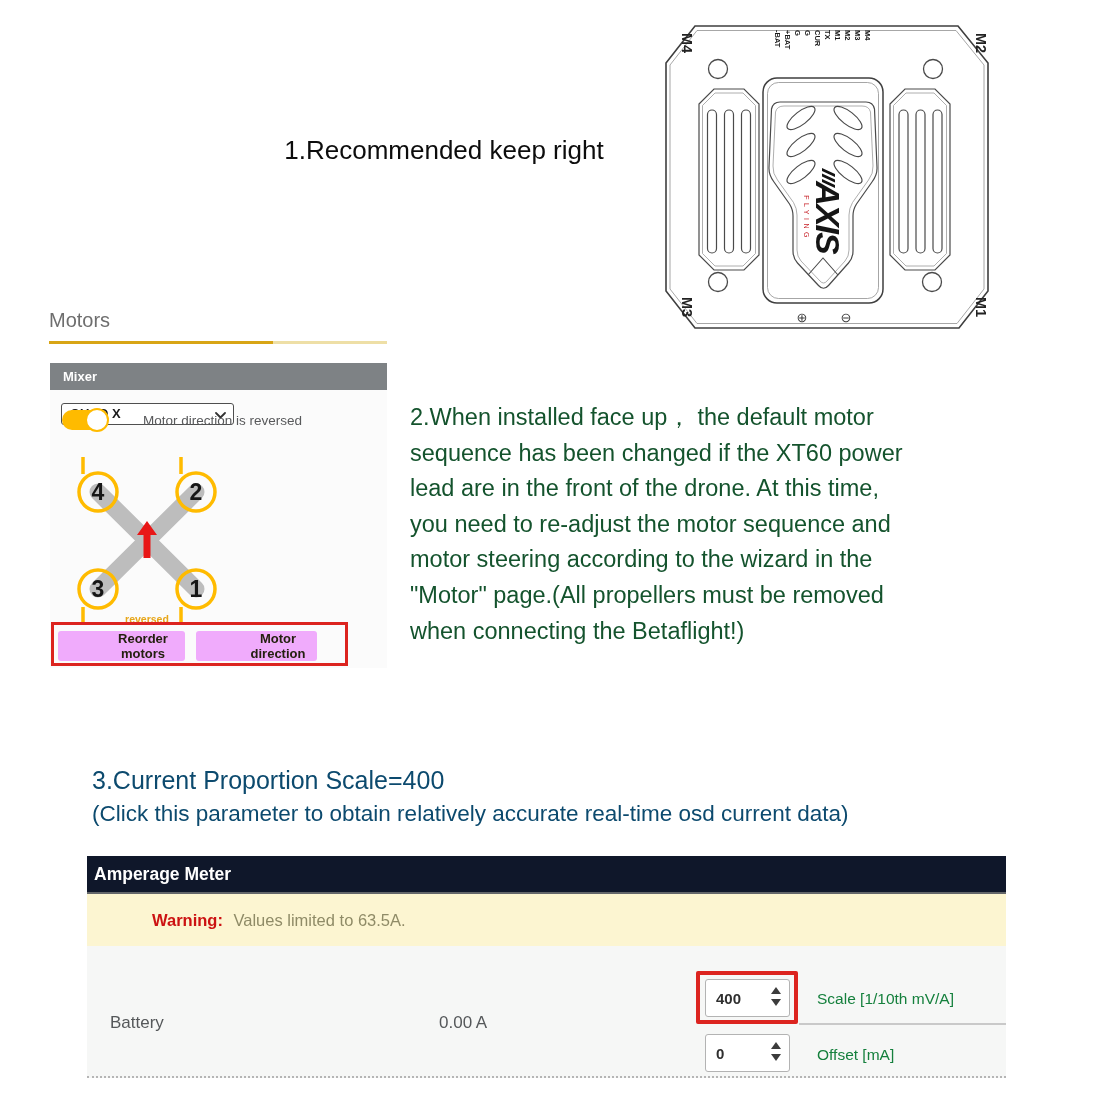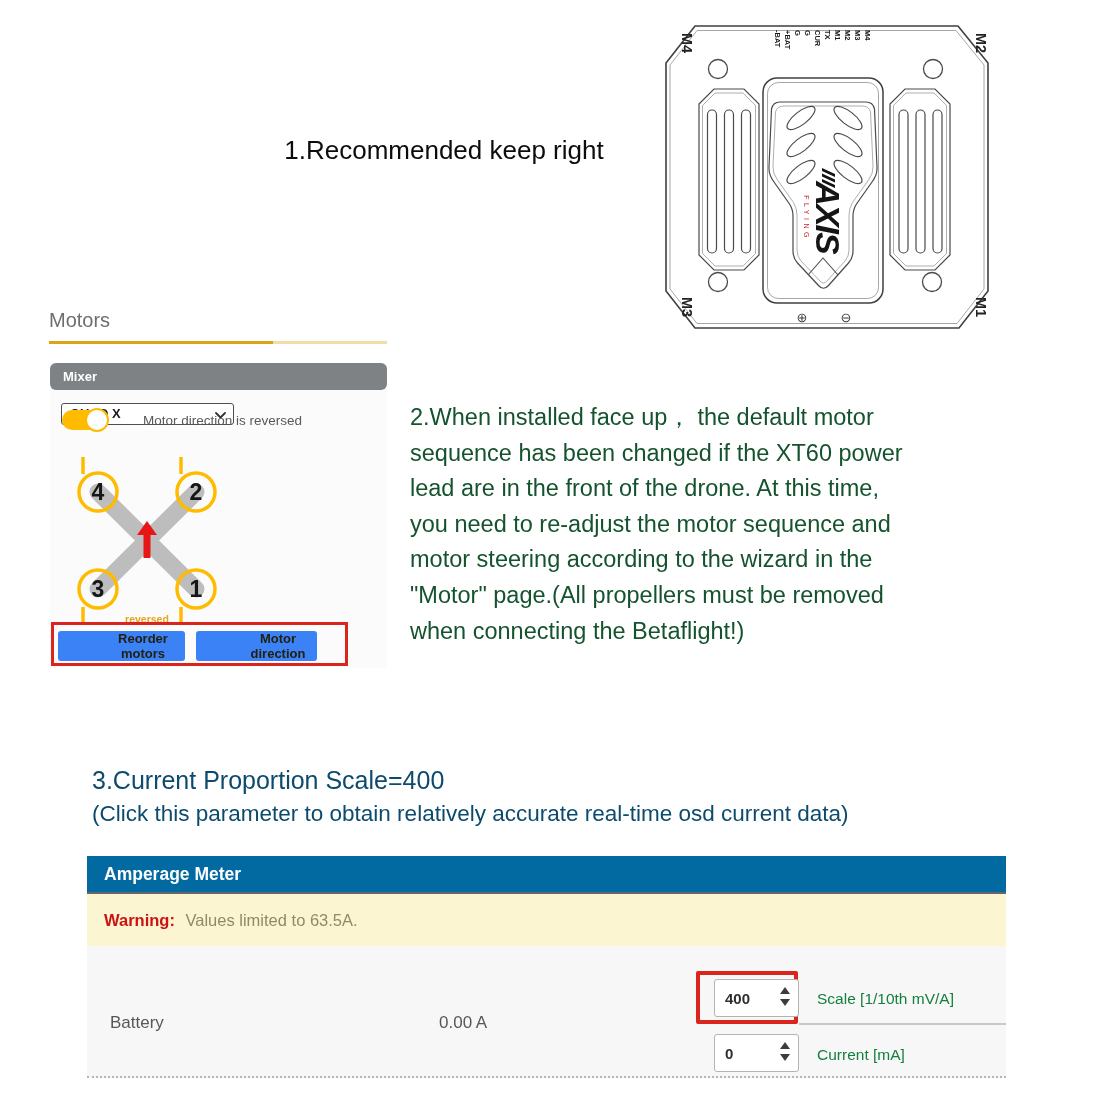--- a/index.html
+++ b/index.html
@@ -19,56 +19,56 @@
   .step3 .l1 { font-size:25px; line-height:32px; }
   .step3 .l2 { font-size:22.5px; line-height:36px; }
 
   
   .motors-title { position:absolute; left:49px; top:309px; font-size:20px; color:#6e6e6e; }
   .u-dark  { position:absolute; left:49px;  top:341px; width:224px; height:3px; background:#d8a516; }
   .u-light { position:absolute; left:273px; top:341px; width:114px; height:3px; background:#eedfa6; }
 
   .mixer { position:absolute; left:50px; top:363px; width:337px; height:305px; background:#fbfbfb; }
   .mixer-head { position:absolute; left:0; top:0; width:100%; height:27px; background:#7e8285;
-                color:#fff; font-size:13px; font-weight:bold; line-height:27px; padding-left:13px;border-radius:6px; }
+                color:#fff; font-size:13px; font-weight:bold; line-height:27px; padding-left:13px; }
   .select { position:absolute; left:11px; top:40px; width:173px; height:22px; background:#fff;
             border:1px solid #4f4f4f; border-radius:3px; font-size:13px; font-weight:600;
             color:#1a1a1a; line-height:20px; padding-left:8px; cursor:pointer; }
   .select .chev { position:absolute; right:7px; top:8px; }
   .toggle { position:absolute; left:12px; top:47px; width:46px; height:20px; background:#ffbb00;
             border-radius:10px; cursor:pointer; }
   .knob { position:absolute; left:23px; top:-2px; width:24px; height:24px; background:#fff;
           border:2.5px solid #ffbb00; border-radius:50%; }
   .toggle-label { position:absolute; left:93px; top:50px; font-size:13.5px; color:#58595b; }
   .mix-svg { position:absolute; left:0; top:0; width:337px; height:305px; pointer-events:none; }
   .hl-buttons { position:absolute; left:1px; top:259px; width:297px; height:44px;
                 border:3.5px solid #dc241f; }
-  .bf-btn { position:absolute; top:268px; height:30px; background:#3b82f6; border:none;
+  .bf-btn { position:absolute; top:268px; height:30px; background:#f0abfc; border:none;
             border-radius:3px; font-family:"Liberation Sans", sans-serif; font-size:13px;
             font-weight:700; color:#24200f; cursor:pointer;padding-left:43px; }
   .b1 { left:8px;   width:127px; }
   .b2 { left:146px; width:121px;text-align:center; }
 
   
   .amp { position:absolute; left:87px; top:856px; width:919px; height:222px; }
-  .amp-head { position:absolute; left:0; top:0; width:100%; height:38px; background:#0369a1;
+  .amp-head { position:absolute; left:0; top:0; width:100%; height:38px; background:#0f172a;
               border-bottom:2px solid #63666a; color:#fff; font-size:17.5px; font-weight:bold;
-              line-height:36px; padding-left:17px; }
+              line-height:36px; padding-left:7px; }
   .warn { position:absolute; left:0; top:38px; width:100%; height:52px; background:#fcf5d1;
           line-height:52px; padding-left:17px; font-size:16.5px; }
-  .warn-label { color:#cc1212; font-weight:bold; }
+  .warn-label { color:#cc1212; font-weight:bold;margin-left:48px; }
   .warn-text { color:#8f8b67; margin-left:6px; }
   .amp-body { position:absolute; left:0; top:90px; width:100%; height:132px; background:#f6f7f6;
               border-bottom:2px dotted #b5b5b5; }
   .fld-label { position:absolute; font-size:17px; color:#55585a; line-height:20px; }
   .sp-label  { position:absolute; font-size:15.5px; color:#15803d; line-height:20px; }
   .hl-scale { position:absolute; left:609px; top:25px; width:102px; height:53px;
               border:4px solid #dc241f; border-radius:2px; }
   .spin { position:absolute; width:85px; height:38px; background:#fff;
-          border:1px solid #b3b3b3; border-radius:3px;margin-left:9px; }
+          border:1px solid #b3b3b3; border-radius:3px; }
   .spin input { position:absolute; left:0; top:0; width:58px; height:100%; border:none;
                 background:transparent; outline:none; padding-left:10px; font-size:15px;
                 font-weight:600; color:#2f2f2f; font-family:"Liberation Sans", sans-serif; }
   .arrows { position:absolute; right:8px; top:7px; display:flex; flex-direction:column; gap:5px; }
   .tri-up { width:0; height:0; border-left:5.5px solid transparent; border-right:5.5px solid transparent;
             border-bottom:7px solid #3c3c3c; cursor:pointer; }
   .tri-dn { width:0; height:0; border-left:5.5px solid transparent; border-right:5.5px solid transparent;
             border-top:7px solid #3c3c3c; cursor:pointer; }
   .row-line { position:absolute; left:712px; top:77px; width:207px; height:2px; background:#c9c9c9; }
   svg text { font-family:"Liberation Sans", sans-serif; }
@@ -237,15 +237,15 @@
 
     <div class="row-line"></div>
 
     <div class="spin" style="left:618px; top:88px;">
       <input type="text" value="0" style="">
       <div class="arrows">
         <div class="tri-up"></div>
         <div class="tri-dn"></div>
       </div>
     </div>
-    <div class="sp-label" style="left:730px; top:99px;">Current [mA]</div>
+    <div class="sp-label" style="left:730px; top:99px;">Offset [mA]</div>
   </div>
 </div>
 
 </body></html>

